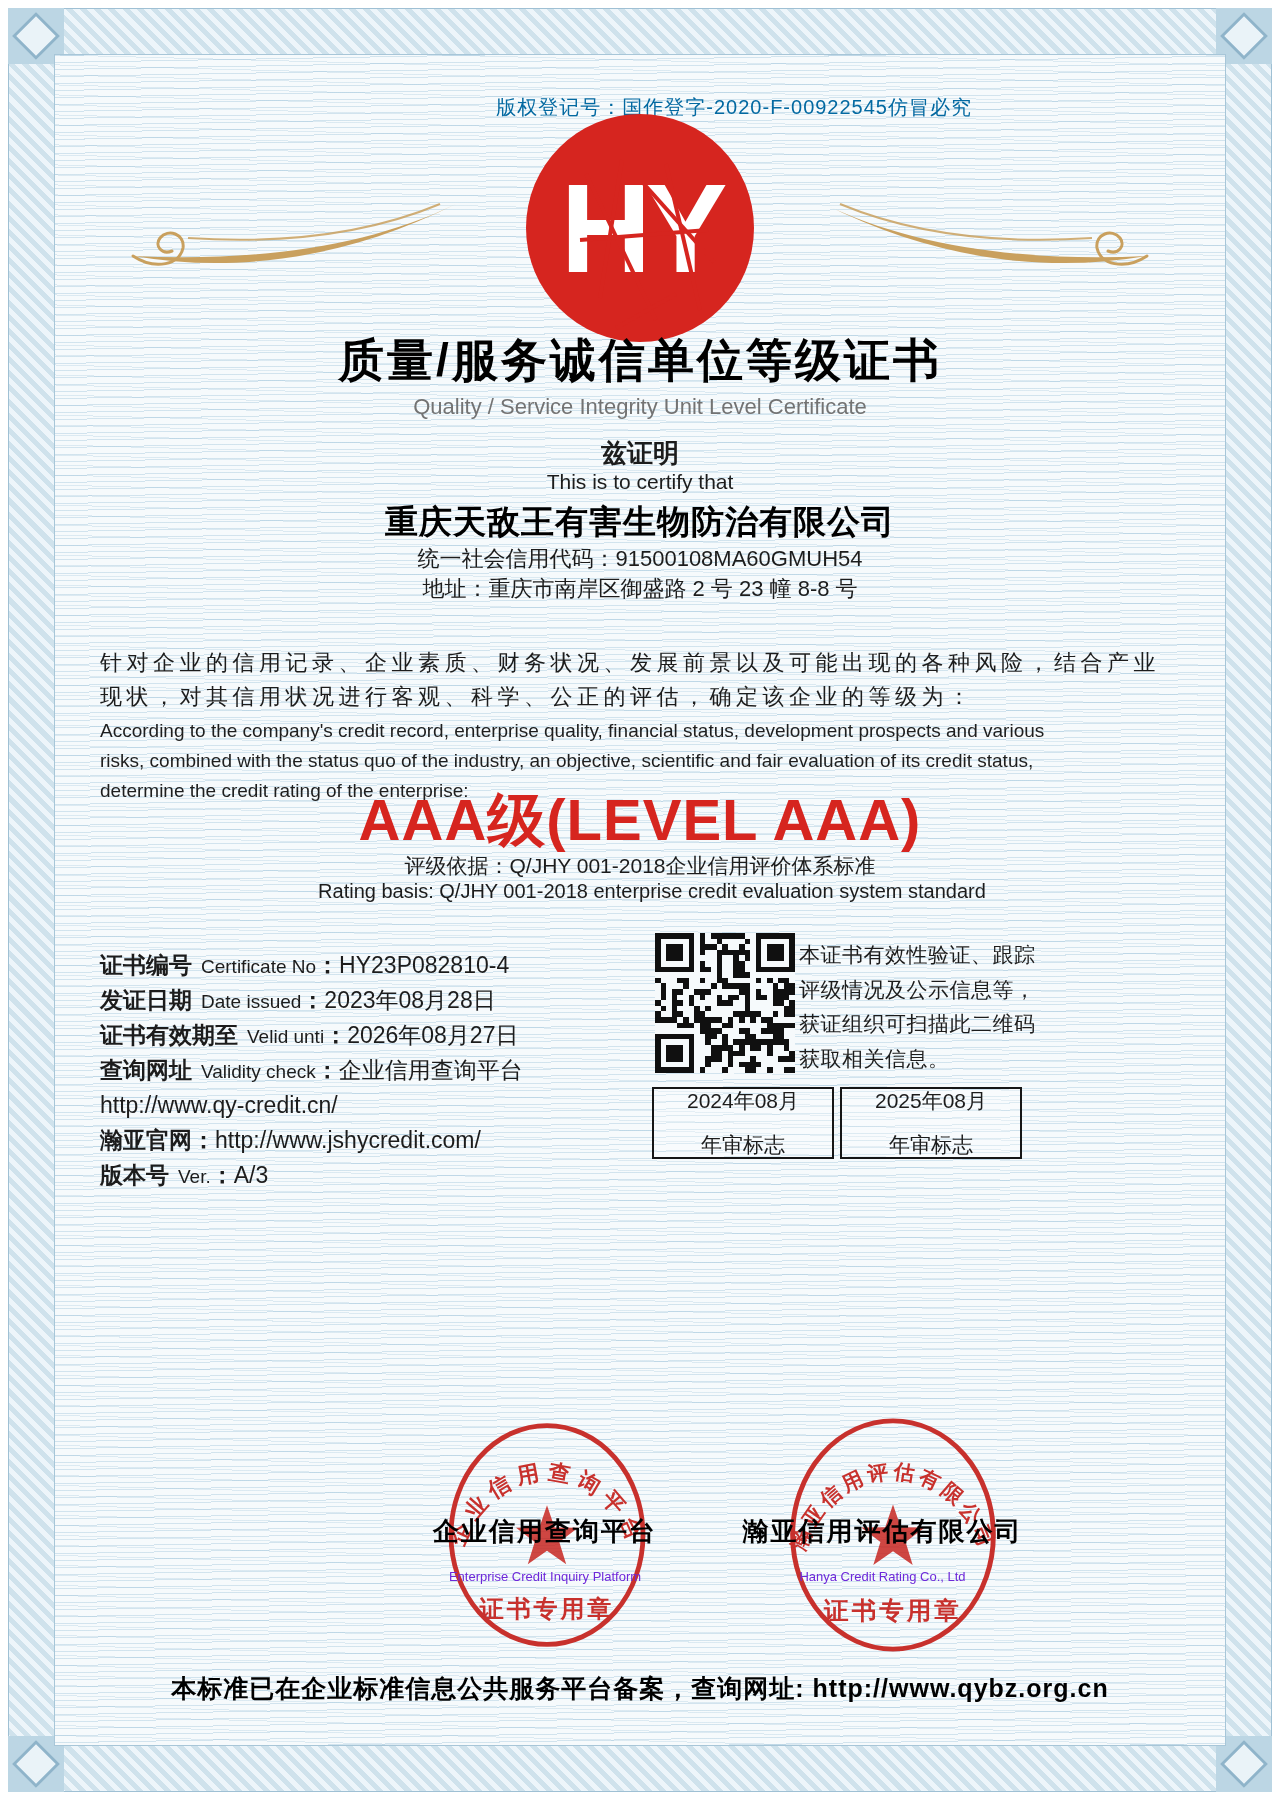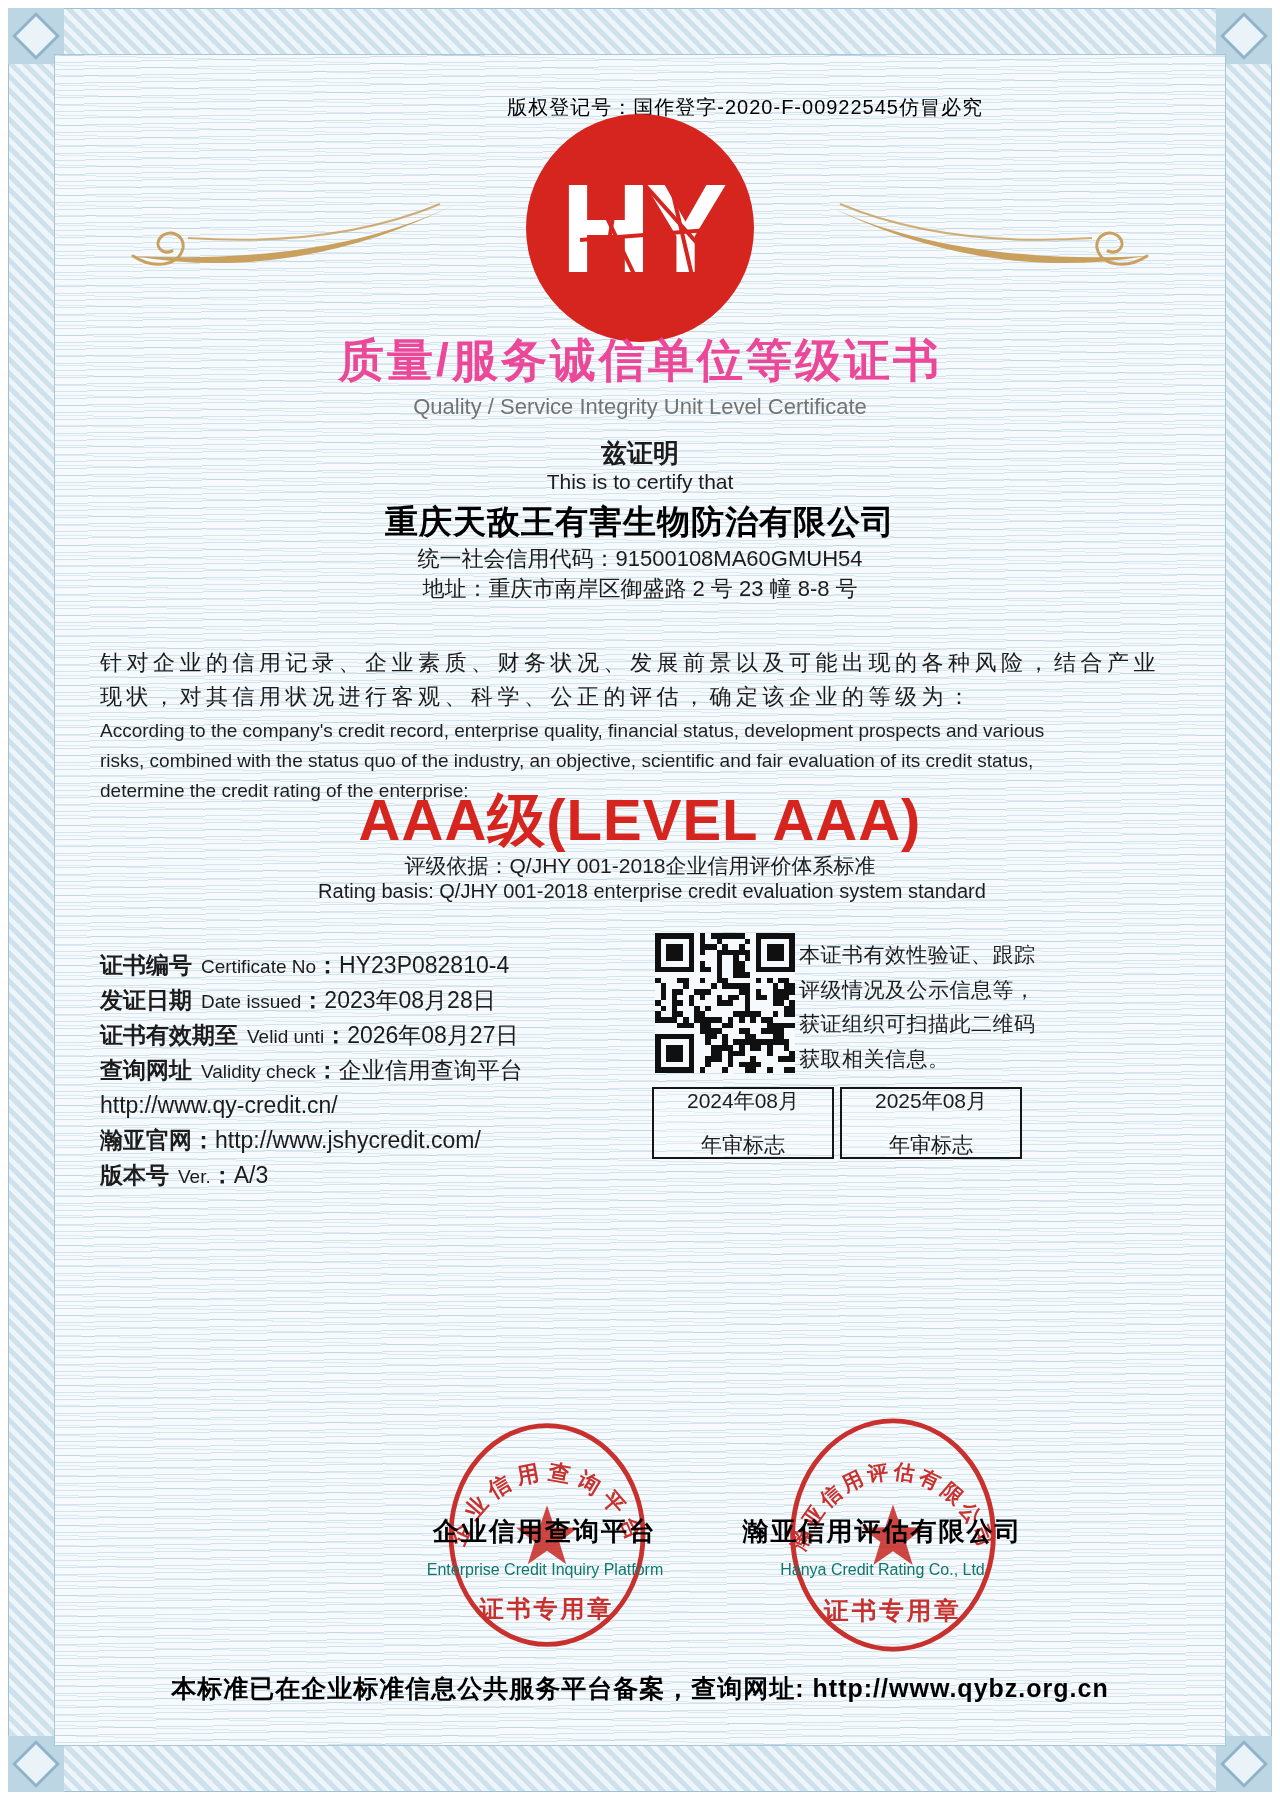--- a/index.html
+++ b/index.html
@@ -24,26 +24,26 @@
   .paper{
     position:absolute;inset:54px;
     border:1px solid #a7c6d8;
     background-color:#f6fafc;
     background-image:
       repeating-linear-gradient(179deg, rgba(125,175,205,.30) 0 1px, transparent 1px 7px),
       repeating-linear-gradient(181.5deg, rgba(125,175,205,.22) 0 1px, transparent 1px 10px);
   }
   .abs{position:absolute;}
   .ctr{left:0;width:1280px;text-align:center;}
-  .copyright{top:94px;right:297px;font-size:20px;color:#000000;letter-spacing:1px;}
+  .copyright{top:94px;right:308px;font-size:20px;color:#0369a1;letter-spacing:1px;}
   .logo{left:524px;top:112px;width:232px;height:232px;}
   .flourish{top:176px;width:335px;height:100px;}
   .flourish.left{left:128px;}
   .flourish.right{left:817px;transform:scaleX(-1);}
-  .title-zh{top:330px;font-size:46px;font-weight:700;letter-spacing:3px;color:#ec4899;}
+  .title-zh{top:330px;font-size:46px;font-weight:700;letter-spacing:3px;color:#000000;}
   .title-en{top:394px;font-size:22px;color:#737373;}
   .certify-zh{top:436px;font-size:26px;font-weight:600;}
   .certify-en{top:470px;font-size:21px;}
   .company-name{top:500px;font-size:33px;font-weight:700;letter-spacing:1px;color:#000;}
   .company-code{top:544px;font-size:22px;}
   .company-addr{top:574px;font-size:22px;}
   .stmt-zh{left:100px;top:646px;width:1084px;font-size:22px;line-height:34px;letter-spacing:4.5px;}
   .stmt-en{left:100px;top:716px;width:1084px;font-size:19px;line-height:30px;color:#1e1e1e;}
   .rating-level{top:782px;font-size:58px;font-weight:800;letter-spacing:1px;}
   .rating-zh{top:852px;font-size:21px;}
@@ -60,21 +60,21 @@
   .annual-box{top:1087px;width:182px;height:72px;border:2px solid #161616;
     display:flex;flex-direction:column;align-items:center;justify-content:center;gap:16px;
     font-size:21px;box-sizing:border-box;background:rgba(255,255,255,.25);}
   .annual-box.b1{left:652px;}  .annual-box.b2{left:840px;}
   .supervision{left:630px;top:1178px;width:410px;text-align:right;font-size:21px;line-height:38px;}
   .seal{opacity:.92;}
   .seal.left{left:440px;top:1415px;width:214px;height:240px;}
   .seal.right{left:782px;top:1412px;width:222px;height:246px;}
   .org{text-align:center;}
   .org .zh{font-size:26px;font-weight:600;color:#000;letter-spacing:2px;}
-  .org .en{font-size:16px;margin-top:12px;color:#0f766e;}
+  .org .en{font-size:13px;margin-top:20px;color:#6d28d9;}
   .org.left{left:370px;top:1514px;width:350px;}
   .org.right{left:710px;top:1514px;width:345px;}
   .footer-line{top:1672px;font-size:25px;font-weight:600;color:#000;letter-spacing:1px;}
 </style>
 </head>
 <body>
 
 <div class="page">
 
   <div class="band"></div>

